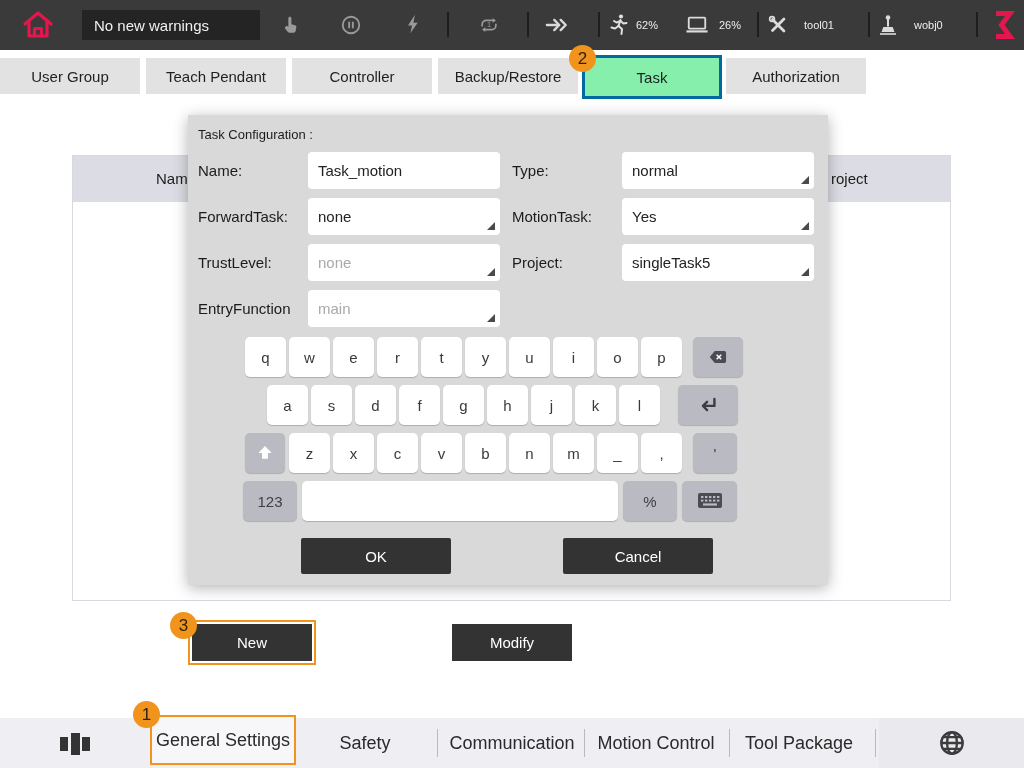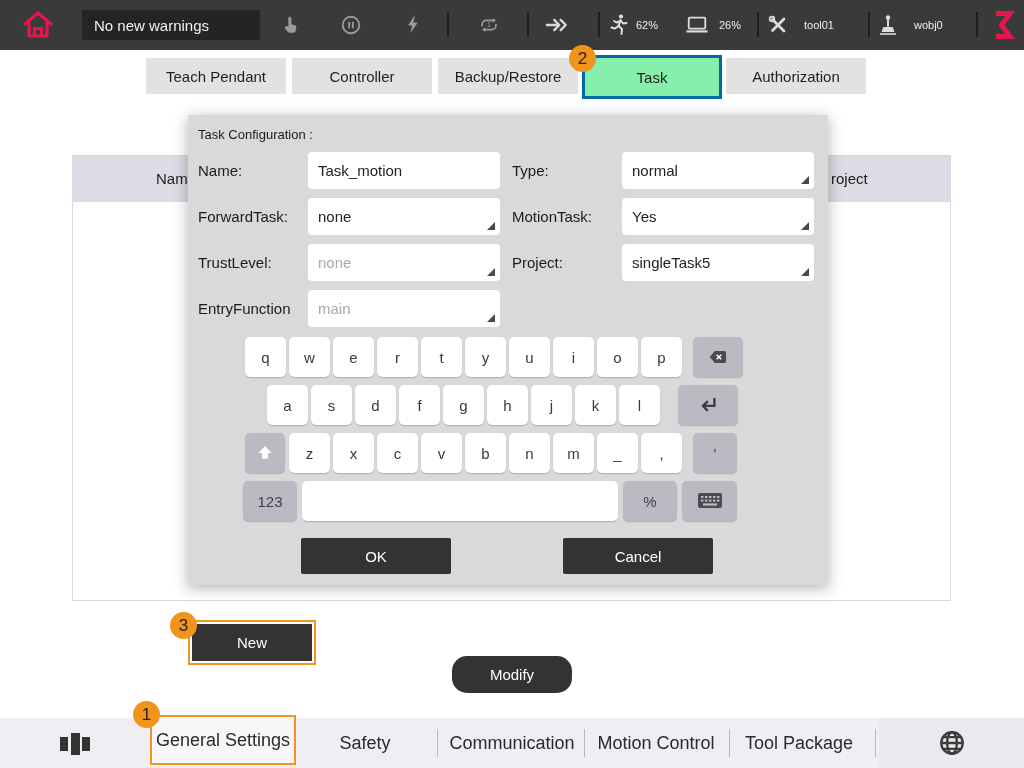--- a/index.html
+++ b/index.html
@@ -151,20 +151,23 @@
     <span class="tb-txt" style="left:914px;">wobj0</span>
     <span class="tb-sep" style="left:976px;"></span>
     <span class="tb-abs" style="left:991px;top:10px;">
       <svg width="24" height="30" viewBox="0 0 24 30" fill="none" stroke="#e4164e" stroke-width="5" stroke-linejoin="miter">
         <path d="M5 3.5 H19 L10.5 15 L19 26.5 H5"></path>
       </svg>
     </span>
   </header>
 
   <nav class="tabrow">
+    <div class="tab" style="left:0;">
+        <span>User Group</span>
+      </div>
     <div class="tab" style="left:146px;">
         <span>Teach Pendant</span>
       </div>
     <div class="tab" style="left:292px;">
         <span>Controller</span>
       </div>
     <div class="tab" style="left:438px;">
         <span>Backup/Restore</span>
       </div>
     <div class="tab active" style="left:582px;">
@@ -282,21 +285,21 @@
     </div>
 
     <div class="dbtn" style="left:113px;top:423px;">OK</div>
     <div class="dbtn" style="left:375px;top:423px;">Cancel</div>
   </section>
 
   <div class="hl-box" style="left:188px;top:620px;">
     <div class="abtn">New</div>
   </div>
   <div class="badge" style="left:170px;top:612px;">3</div>
-  <div class="abtn" style="left:452px;top:656px;border-radius:15px;">Modify</div>
+  <div class="abtn" style="left:452px;top:624px;">Modify</div>
 
   <footer class="bottombar">
     <span class="tb-abs" style="left:58px;top:13px;">
       <svg width="34" height="26" viewBox="0 0 34 26">
           <rect x="2" y="6" width="8" height="14" fill="#333"></rect>
           <rect x="13" y="2" width="9" height="22" fill="#333"></rect>
           <rect x="24" y="6" width="8" height="14" fill="#333"></rect>
         </svg>
     </span>
     <div class="bb-active">

